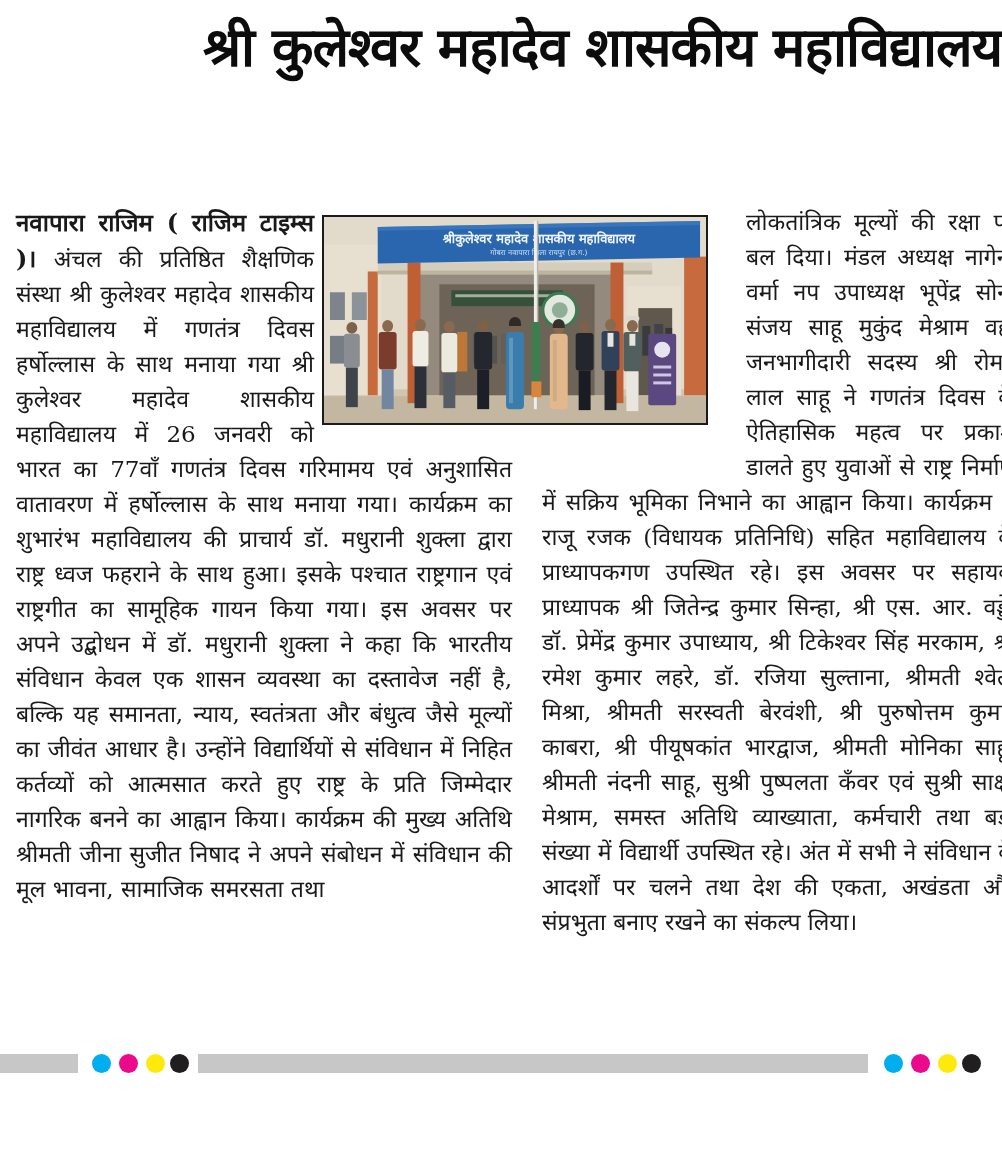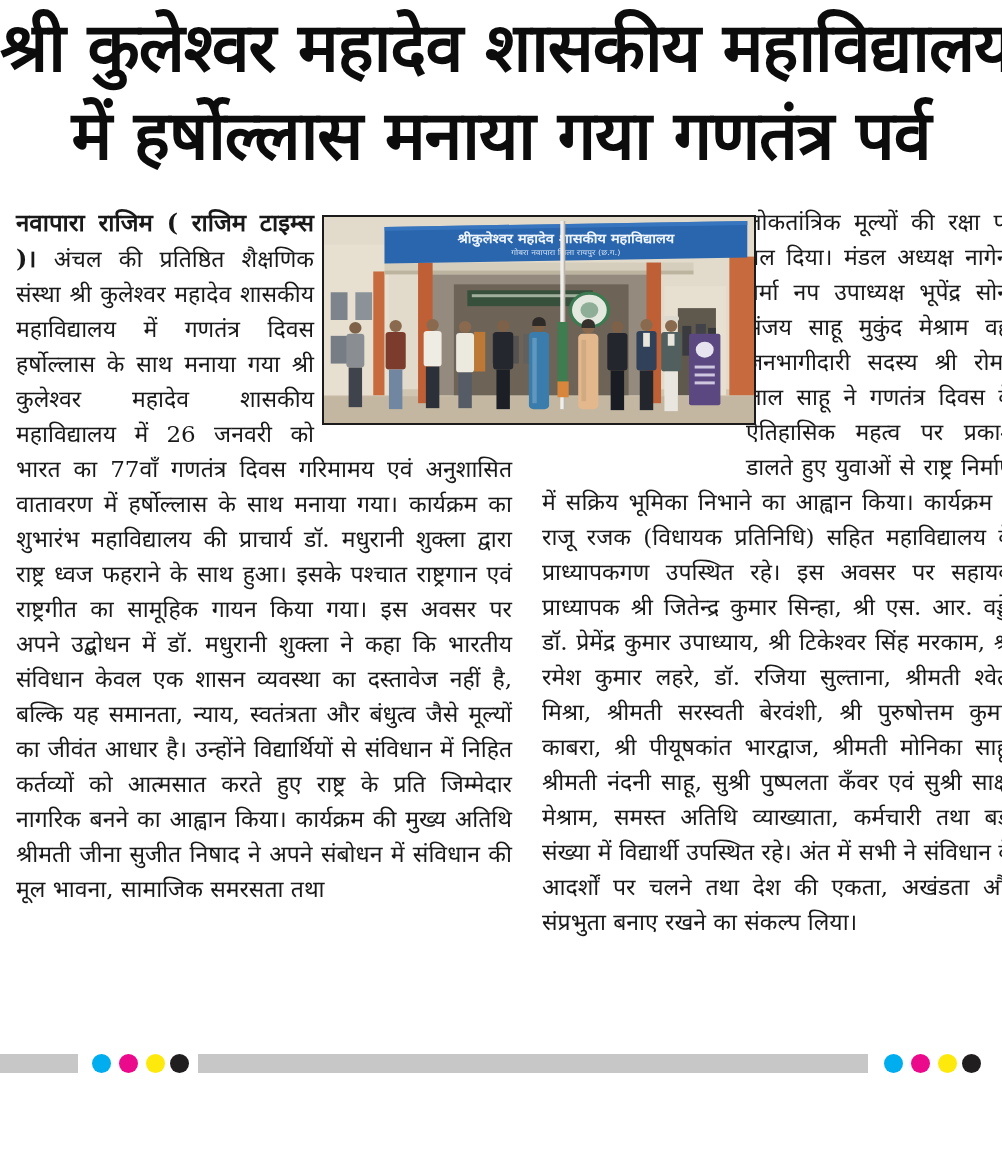--- a/index.html
+++ b/index.html
@@ -13,60 +13,60 @@
     position:relative; width:1002px; height:1170px;
     background:#ffffff; overflow:hidden;
   }
 
   
   .headline {
     position:absolute; top:4px; left:0; width:100%;
     text-align:center; font-weight:700; color:#0c0c0c;
   }
   .headline .hl-line {
-    font-size:68px; line-height:88px; letter-spacing:-1px;
+    font-size:54px; line-height:88px; letter-spacing:-1px;
     white-space:nowrap;
+    text-align:right;
   }
 
   
   .col {
     position:absolute; top:205px;
     font-family:"DejaVu Serif","DejaVu Sans", serif;
     font-size:23px; line-height:35px;
     text-align:justify; color:#191919;
   }
   .col-left  { left:16px;  width:496px; }
   .col-right { left:542px; width:474px; }
   .spacer-r { float:right; width:198px; height:246px; }
   .spacer-l { float:left;  width:204px; height:246px; }
   .dateline { font-weight:700; font-size:24px; }
 
   
   .photo-frame {
     position:absolute; left:322px; top:215px;
-    width:434px; height:210px;
+    width:386px; height:210px;
     border:2px solid #1b1b1b; background:#eab308;
   }
   .photo-frame svg { display:block; width:100%; height:100%; }
 
   
   .print-bar { position:absolute; left:0; top:1054px; width:1002px; height:19px; }
   .pb-seg { position:absolute; top:0; height:19px; }
   .pb-seg-left { left:0; width:78px; }
   .pb-seg-mid  { left:198px; width:670px; }
   .pb-dot { position:absolute; top:0; width:19px; height:19px; border-radius:50%; }
 </style>
 </head>
 <body>
 
 <div class="page">
 
   <div class="headline">
     <div class="hl-line">श्री कुलेश्वर महादेव शासकीय महाविद्यालय</div>
-    <div class="hl-line">में हर्षोल्लास मनाया गया गणतंत्र पर्व</div>
   </div>
 
   <div class="col col-left">
     <p>
       <span class="spacer-r"></span>
       <b class="dateline">नवापारा राजिम ( राजिम टाइम्स )।</b>
       <span>अंचल की प्रतिष्ठित शैक्षणिक संस्था श्री कुलेश्वर महादेव शासकीय महाविद्यालय में गणतंत्र दिवस हर्षोल्लास के साथ मनाया गया श्री कुलेश्वर महादेव शासकीय महाविद्यालय में 26 जनवरी को भारत का 77वाँ गणतंत्र दिवस गरिमामय एवं अनुशासित वातावरण में हर्षोल्लास के साथ मनाया गया। कार्यक्रम का शुभारंभ महाविद्यालय की प्राचार्य डॉ. मधुरानी शुक्ला द्वारा राष्ट्र ध्वज फहराने के साथ हुआ। इसके पश्चात राष्ट्रगान एवं राष्ट्रगीत का सामूहिक गायन किया गया। इस अवसर पर अपने उद्बोधन में डॉ. मधुरानी शुक्ला ने कहा कि भारतीय संविधान केवल एक शासन व्यवस्था का दस्तावेज नहीं है, बल्कि यह समानता, न्याय, स्वतंत्रता और बंधुत्व जैसे मूल्यों का जीवंत आधार है। उन्होंने विद्यार्थियों से संविधान में निहित कर्तव्यों को आत्मसात करते हुए राष्ट्र के प्रति जिम्मेदार नागरिक बनने का आह्वान किया। कार्यक्रम की मुख्य अतिथि श्रीमती जीना सुजीत निषाद ने अपने संबोधन में संविधान की मूल भावना, सामाजिक समरसता तथा</span>
     </p>
   </div>
 

